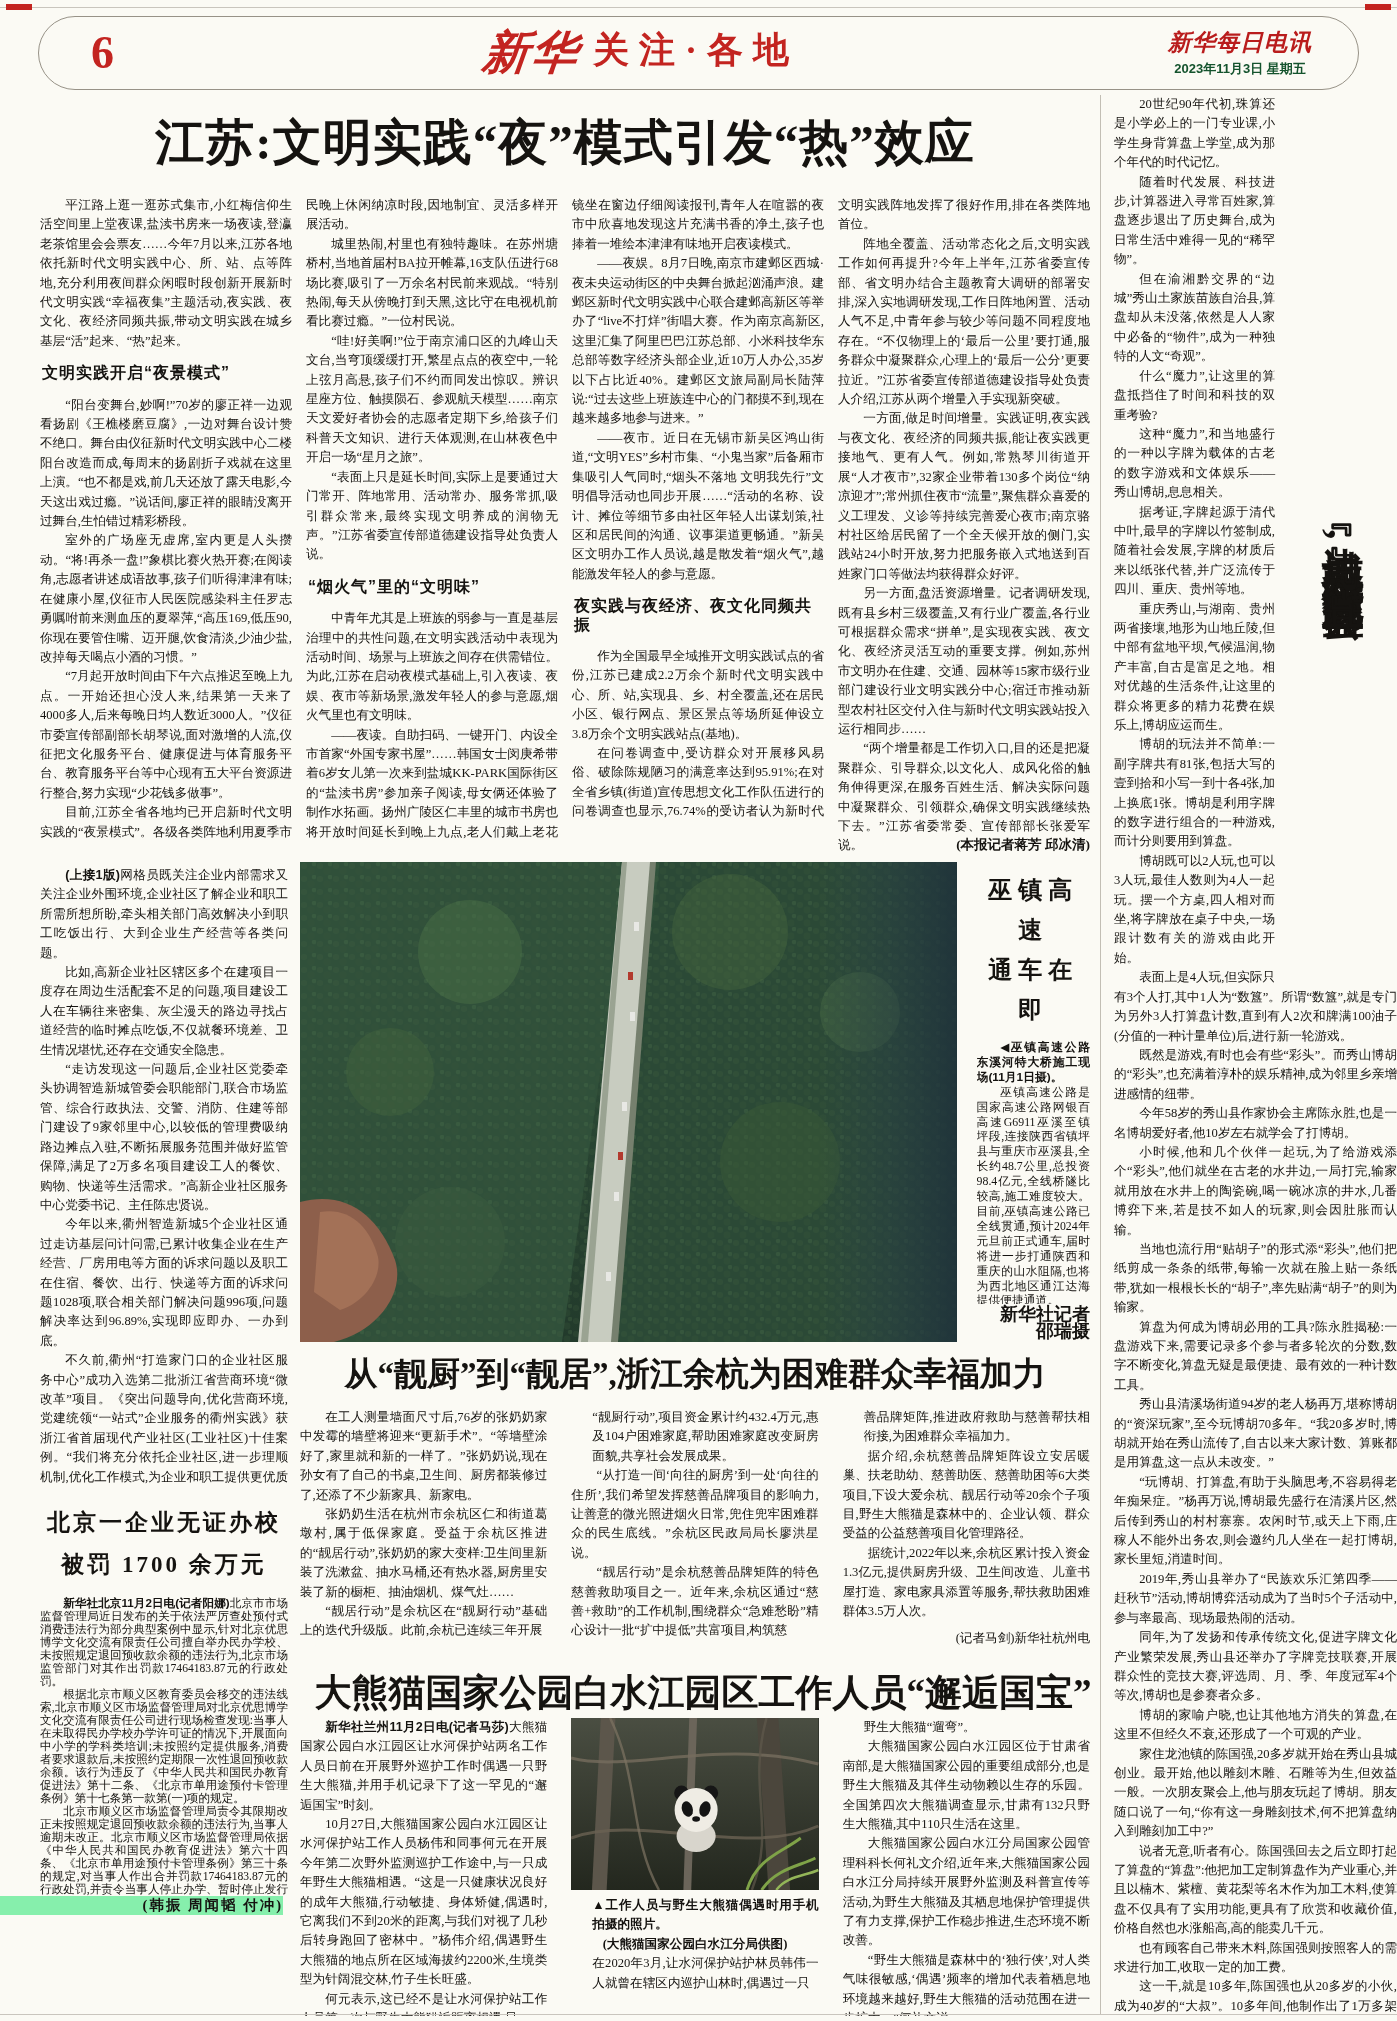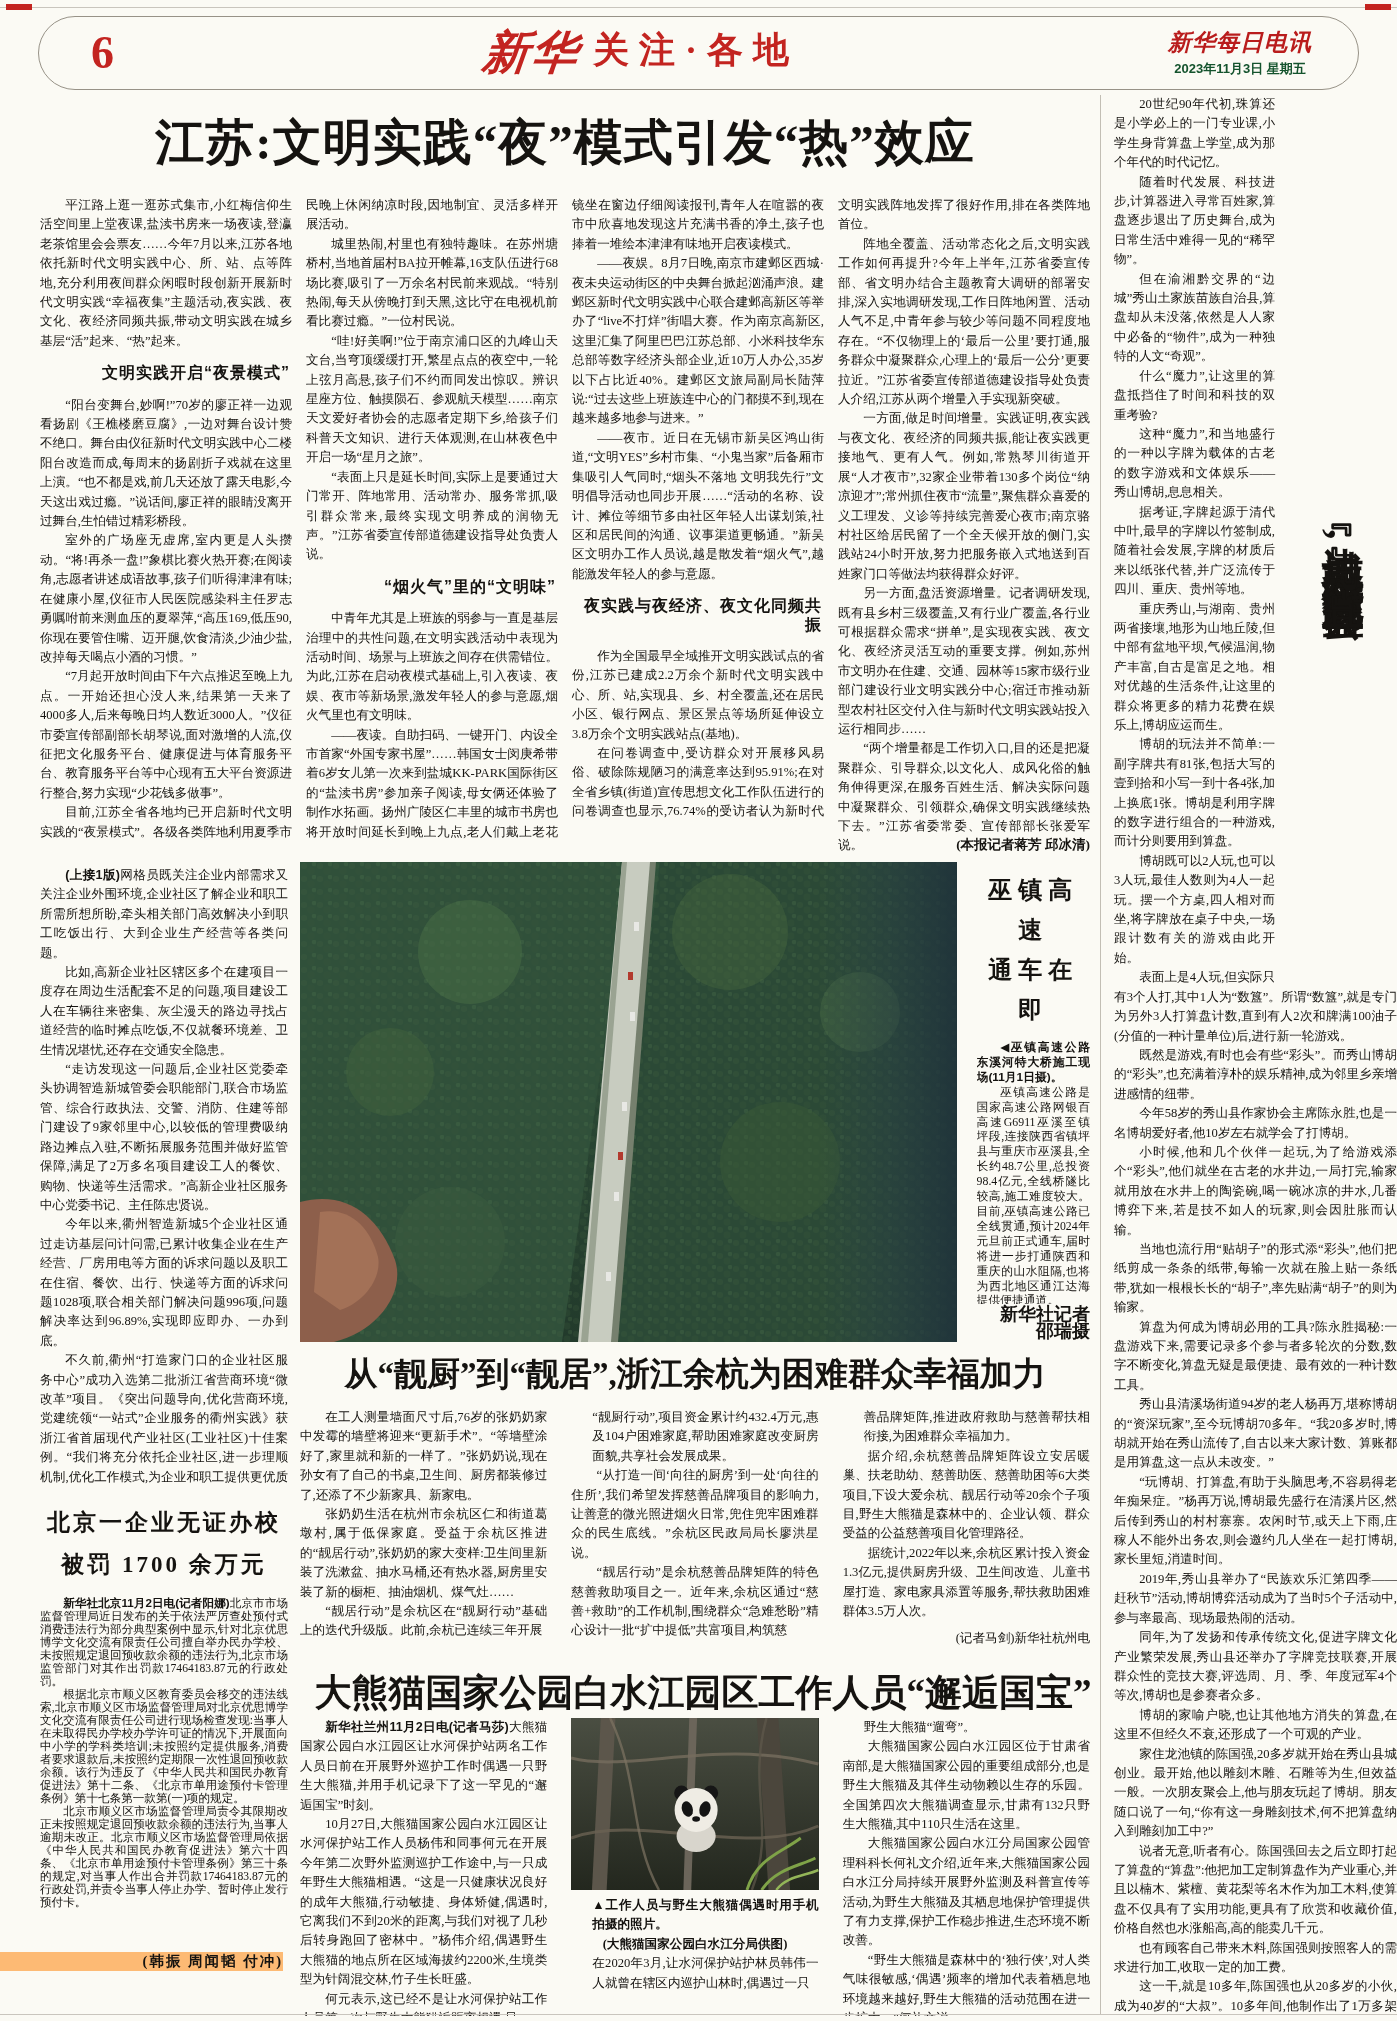--- a/index.html
+++ b/index.html
@@ -21,21 +21,21 @@
   #section-mast{flex:1;text-align:center;color:#c32420;white-space:nowrap;}
   #mast-script{font-size:46px;font-weight:700;font-style:italic;letter-spacing:2px;transform:skewX(-6deg);display:inline-block;margin-right:14px;}
   #mast-title{font-size:36px;font-weight:700;letter-spacing:10px;vertical-align:6px;}
   #brand-block{margin-right:46px;text-align:center;line-height:1.25;}
   #brand-name{color:#b91c1c;font-size:23px;font-weight:700;font-style:italic;letter-spacing:1px;}
   #date-line{color:#14532d;font-size:13px;font-weight:700;margin-top:3px;font-family:"Liberation Sans",sans-serif;}
   
   .art p{margin:0;text-indent:2em;text-align:justify;font-size:12.6px;line-height:19.4px;}
   .art p.noind{text-indent:0;margin-left:21px;}
   .art p.by{text-align:right;text-indent:0;}
-  .art h4{font:700 16px/1.15 "Liberation Sans","DejaVu Sans",sans-serif;text-align:right;margin:13px 2px;letter-spacing:1px;}
+  .art h4{font:700 16px/1.15 "Liberation Sans","DejaVu Sans",sans-serif;text-align:left;margin:13px 2px;letter-spacing:1px;}
   .art p b{font-family:"Liberation Sans","DejaVu Sans",sans-serif;font-weight:700;}
   
   #lead-headline{left:40px;top:110px;width:1050px;text-align:center;font-size:49px;font-weight:700;letter-spacing:1px;white-space:nowrap;}
   #lead-body{left:40px;top:196px;width:1050px;height:664px;overflow:hidden;
     column-count:4;column-gap:14px;}
   #lead-byline{left:40px;top:836px;width:1050px;text-align:right;font-size:13.5px;font-weight:700;padding-right:6px;}
   
   #jump-art{left:40px;top:866px;width:248px;height:622px;overflow:hidden;}
   #fine-title{left:40px;top:1502px;width:248px;text-align:center;font-size:23px;letter-spacing:3px;line-height:42px;font-weight:600;}
   #fine-body{left:40px;top:1596px;width:248px;height:420px;overflow:hidden;}
@@ -60,21 +60,21 @@
   #panda-caption{margin-top:6px;}
   #panda-credit{text-align:center;font-weight:700;text-indent:0;}
   
   #column-rule{left:1100px;top:95px;width:0;height:1920px;border-left:1px solid #c2beb4;}
   #right-art{left:1114px;top:95px;width:283px;height:1921px;overflow:hidden;}
   #vertical-title{
     float:right;width:110px;height:806px;margin:56px 0 22px 12px;
     writing-mode:vertical-rl;font-size:42px;font-weight:700;letter-spacing:3px;
     line-height:108px;text-align:center;
   }
-  #right-byline{position:absolute;right:1114px;top:1952px;width:283px;text-align:right;font-size:14.5px;font-weight:600;letter-spacing:2px;background:#fdba74;}
+  #right-byline{position:absolute;right:1114px;top:1896px;width:283px;text-align:right;font-size:14.5px;font-weight:600;letter-spacing:2px;background:#86efac;}
   #bottom-hairline{left:0;right:0;top:2014px;border-top:1px solid #c9c5bd;}
 </style>
 </head>
 <body>
 
 <div class="abs" id="top-hairline"></div>
 <div class="abs corner-tick" style="left:6px"></div>
 <div class="abs corner-tick" style="right:6px"></div>
 
 <div class="abs" id="header-box">

